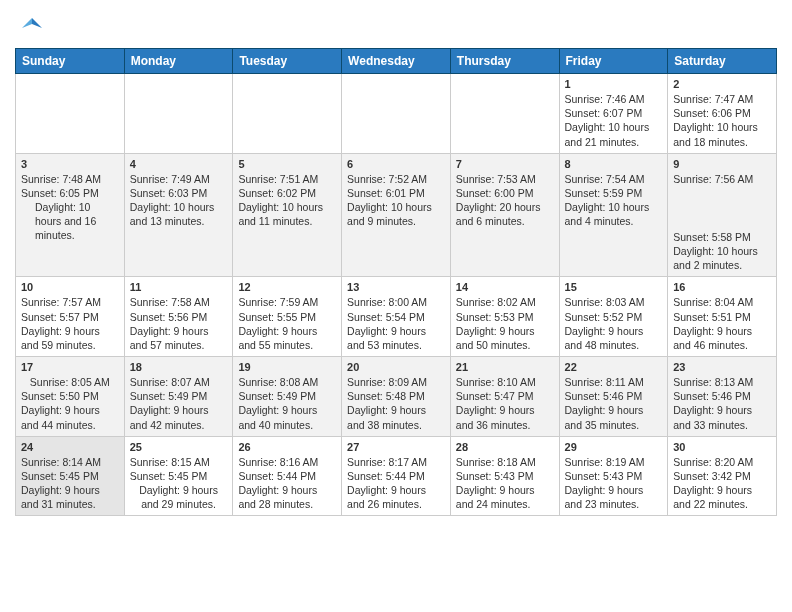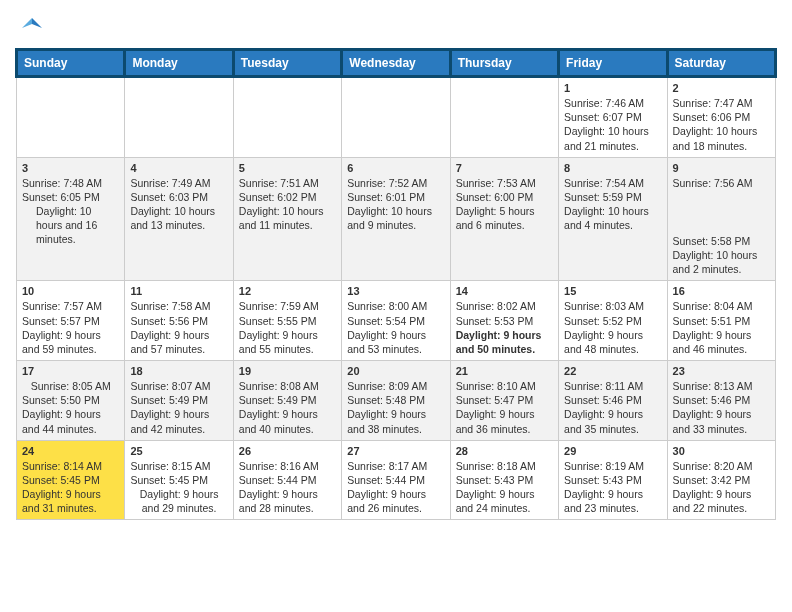--- a/index.html
+++ b/index.html
@@ -58,21 +58,21 @@
       width: 100%;
       border-collapse: collapse;
       margin-top: 6px;
     }
     .calendar th {
       background-color: #2a7abf;
       color: #fff;
       text-align: left;
       padding: 5px 6px;
       font-size: 12px;
-      border: 3px solid #0c4a6e;
+      border: 1px solid #0c4a6e;
     }
     .calendar td {
       border: 1px solid #ccc;
       vertical-align: top;
       padding: 4px 5px;
       font-size: 10.5px;
       color: #333;
       width: calc(100% / 7);
       min-height: 80px;
       background: #fff;
@@ -167,21 +167,21 @@
         <td style="background: rgb(242, 242, 242);">
           <span class="day-num">6</span>
           <div style="line-height: 1.35;">Sunrise: 7:52 AM</div>
           <div style="line-height: 1.35;">Sunset: 6:01 PM</div>
           <div style="line-height: 1.35;">Daylight: 10 hours and 9 minutes.</div>
         </td>
         <td style="background: rgb(242, 242, 242);">
           <span class="day-num">7</span>
           <div style="line-height: 1.35;">Sunrise: 7:53 AM</div>
           <div style="line-height: 1.35;">Sunset: 6:00 PM</div>
-          <div style="line-height: 1.35;">Daylight: 5 hours and 6 minutes.</div>
+          <div style="line-height: 1.35;">Daylight: 20 hours and 6 minutes.</div>
         </td>
         <td style="background: rgb(242, 242, 242);">
           <span class="day-num">8</span>
           <div style="line-height: 1.35;">Sunrise: 7:54 AM</div>
           <div style="line-height: 1.35;">Sunset: 5:59 PM</div>
           <div style="line-height: 1.35;">Daylight: 10 hours and 4 minutes.</div>
         </td>
         <td style="background: rgb(242, 242, 242);">
           <span class="day-num">9</span>
           <div style="line-height: 1.35;">Sunrise: 7:56 AM</div>
@@ -211,21 +211,21 @@
         <td style="background: rgb(255, 255, 255);">
           <span class="day-num">13</span>
           <div style="line-height: 1.35;">Sunrise: 8:00 AM</div>
           <div style="line-height: 1.35;">Sunset: 5:54 PM</div>
           <div style="line-height: 1.35;">Daylight: 9 hours and 53 minutes.</div>
         </td>
         <td style="background: rgb(255, 255, 255);">
           <span class="day-num">14</span>
           <div style="line-height: 1.35;">Sunrise: 8:02 AM</div>
           <div style="line-height: 1.35;">Sunset: 5:53 PM</div>
-          <div style="line-height: 1.35; font-weight: bold;">Daylight: 9 hours and 50 minutes.</div>
+          <div style="line-height: 1.35;">Daylight: 9 hours and 50 minutes.</div>
         </td>
         <td style="background: rgb(255, 255, 255);">
           <span class="day-num">15</span>
           <div style="line-height: 1.35;">Sunrise: 8:03 AM</div>
           <div style="line-height: 1.35;">Sunset: 5:52 PM</div>
           <div style="line-height: 1.35;">Daylight: 9 hours and 48 minutes.</div>
         </td>
         <td style="background: rgb(255, 255, 255);">
           <span class="day-num">16</span>
           <div style="line-height: 1.35;">Sunrise: 8:04 AM</div>
@@ -271,21 +271,21 @@
           <div style="line-height: 1.35;">Daylight: 9 hours and 35 minutes.</div>
         </td>
         <td style="background: rgb(242, 242, 242);">
           <span class="day-num">23</span>
           <div style="line-height: 1.35;">Sunrise: 8:13 AM</div>
           <div style="line-height: 1.35;">Sunset: 5:46 PM</div>
           <div style="line-height: 1.35;">Daylight: 9 hours and 33 minutes.</div>
         </td>
       </tr>
       <tr class="row-odd">
-        <td style="background: #fde047;">
+        <td style="background: #e5e5e5;">
           <span class="day-num">24</span>
           <div style="line-height: 1.35;">Sunrise: 8:14 AM</div>
           <div style="line-height: 1.35;">Sunset: 5:45 PM</div>
           <div style="line-height: 1.35;">Daylight: 9 hours and 31 minutes.</div>
         </td>
         <td style="background: rgb(255, 255, 255);">
           <span class="day-num">25</span>
           <div style="line-height: 1.35;">Sunrise: 8:15 AM</div>
           <div style="line-height: 1.35;">Sunset: 5:45 PM</div>
           <div style="line-height: 1.35; text-align: center;">Daylight: 9 hours and 29 minutes.</div>

